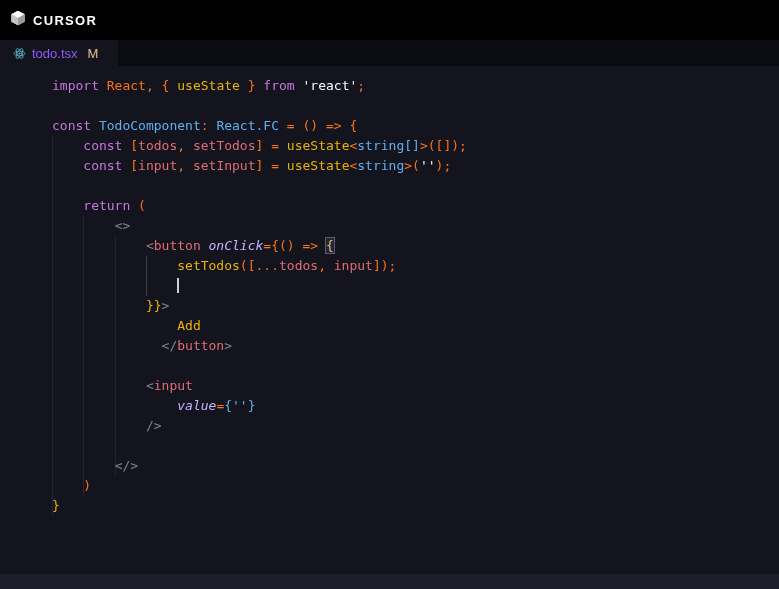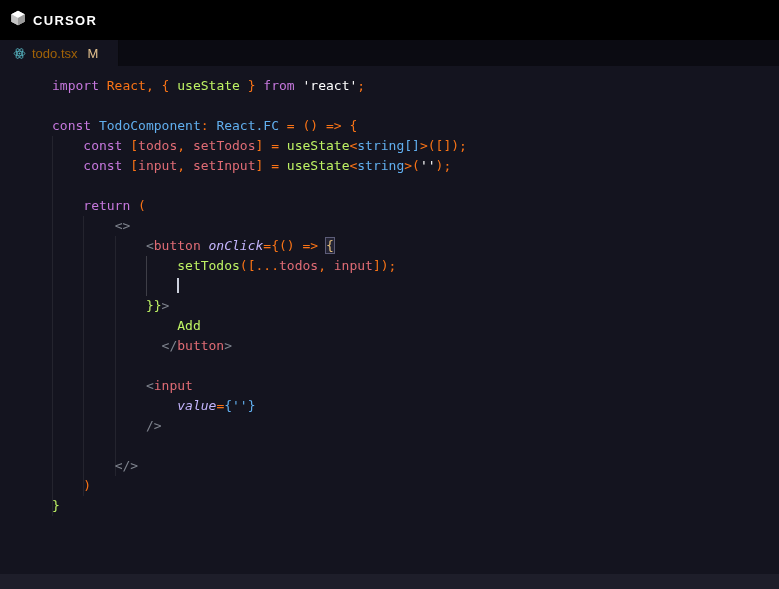--- a/index.html
+++ b/index.html
@@ -32,41 +32,41 @@
   .tab {
     display: flex; align-items: center;
     gap: 6px;
     padding: 0 20px 0 13px;
     background: #14141f;
     border-right: 1px solid rgba(0,0,0,0.5);
     font: 13px "Liberation Sans", sans-serif;
     cursor: pointer;
   }
   .tab-icon { display: inline-flex; align-items: center; }
-  .tab-name { color: #a16207; }
+  .tab-name { color: #8b5cf6; }
   .tab-mod  { color: #e2c08d; margin-left: 4px; }
 
   
   .editor {
     position: relative;
     flex: 1 1 auto;
     background: #14141f;
     overflow: hidden;
   }
   .code {
     padding: 10px 0 0 52px;
     font: 13px "DejaVu Sans Mono", monospace;
     position: relative; z-index: 2;
   }
   .code-line { height: 20px; line-height: 20px; white-space: pre; }
 
   .tok-kw      { color: #c678dd; }
   .tok-plain   { color: #f97316; }
   .tok-var     { color: #e06c75; }
-  .tok-gold    { color: #bef264; }
+  .tok-gold    { color: #eab308; }
   .tok-str     { color: #ffffff; }
   .tok-attr    { color: #c4b5fd; font-style: italic; }
   .tok-blue    { color: #61afef; }
   .tok-punct   { color: #7f848e; }
   .tok-goldbox {
     color: #e5c07b;
     outline: 1px solid #5c5c78;
     background: rgba(120,120,165,0.15);
   }
   .caret {

